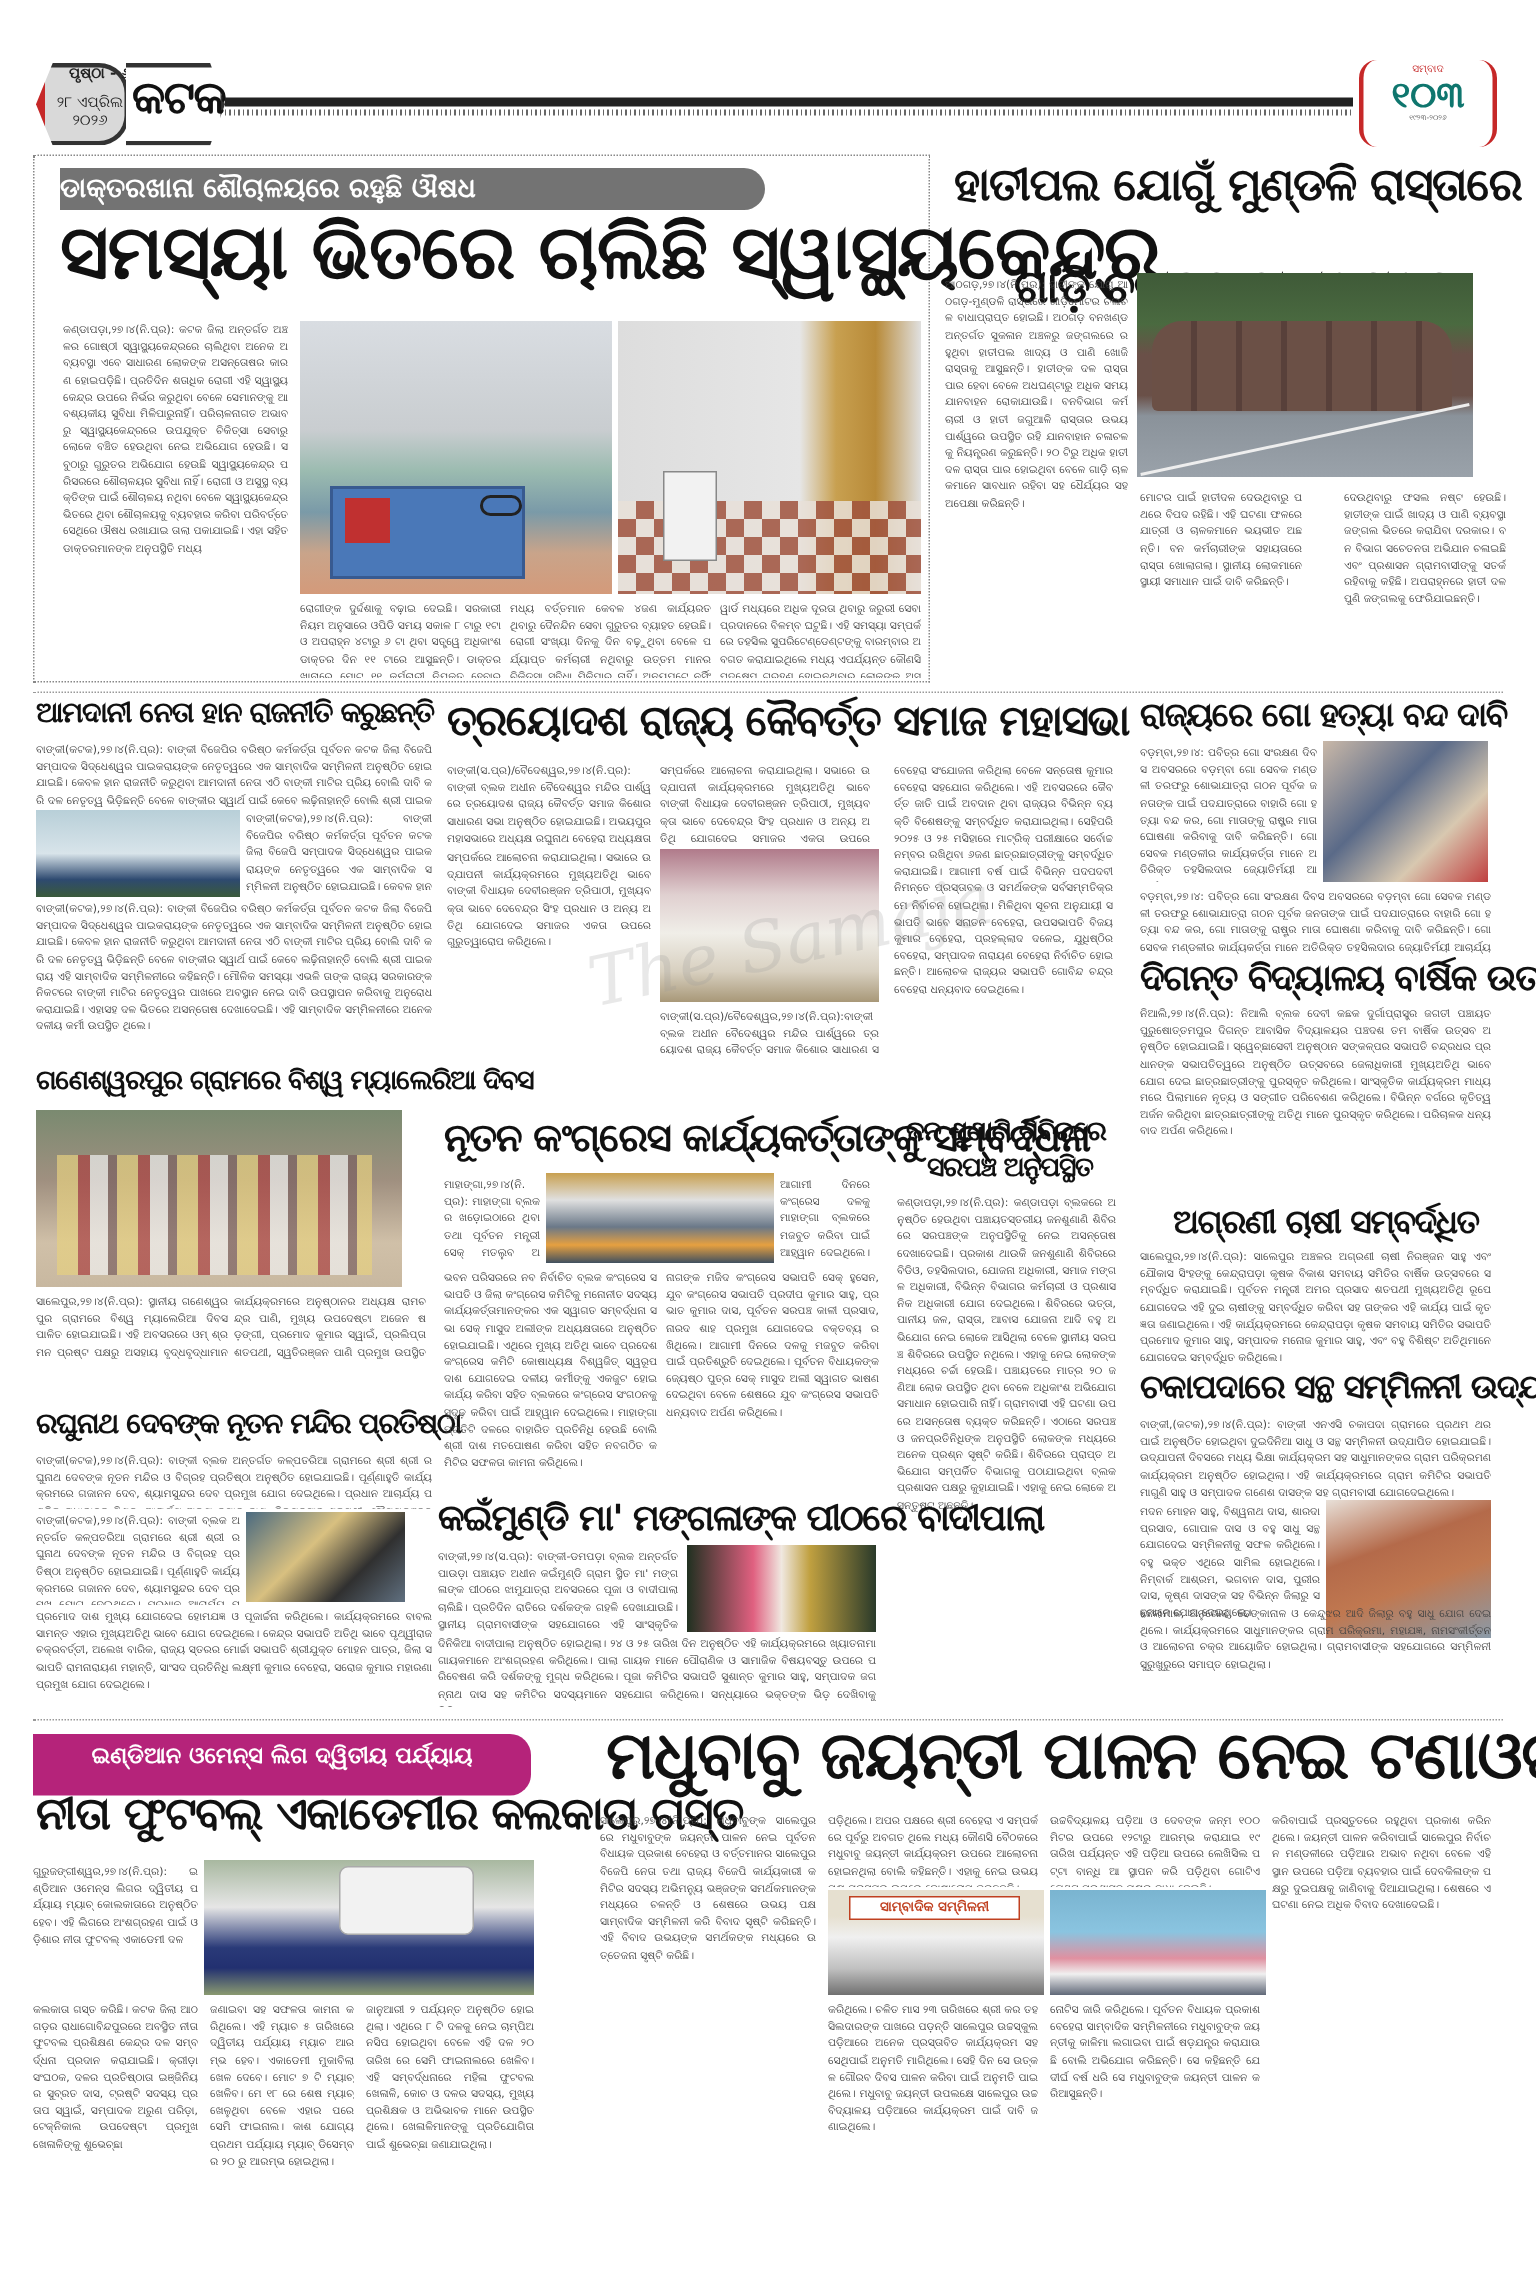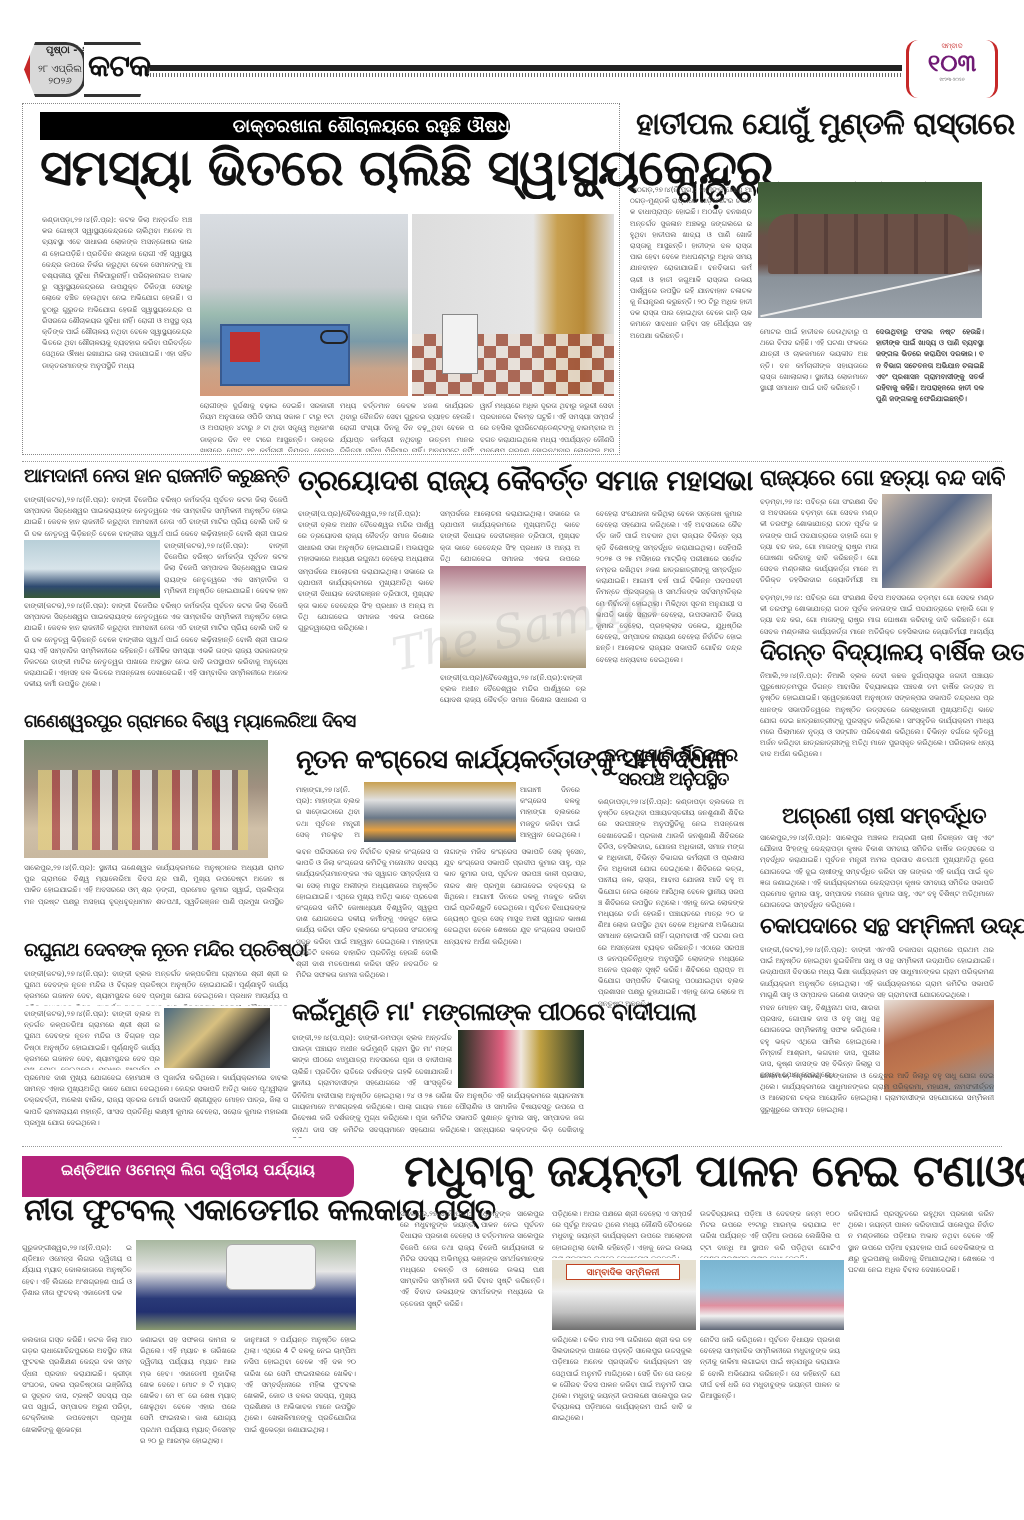--- a/index.html
+++ b/index.html
@@ -8,28 +8,28 @@
   
   .hdr-badge { left: 24px; top: 42px; width: 62px; height: 55px; background: #d9d9d9; border: 3px solid #333; border-left: 6px solid #c62828; border-radius: 4px 20px 20px 4px; clip-path: polygon(18% 0, 100% 0, 100% 100%, 18% 100%, 0 50%); }
   .hdr-page { left: 46px; top: 44px; font-size: 10px; font-weight: bold; }
   .hdr-date { left: 36px; top: 63px; font-size: 10px; line-height: 12px; text-align: center; width: 48px; }
   .hdr-city-box { left: 84px; top: 42px; width: 66px; height: 55px; border: 3px solid #333; border-left: none; clip-path: polygon(0 0, 85% 0, 100% 50%, 85% 100%, 0 100%); background:#fff; }
   .hdr-city { left: 88px; top: 48px; font-size: 30px; font-weight: bold; letter-spacing: -1px; color: #111; }
   .hdr-rule { left: 150px; top: 65px; width: 752px; height: 6px; background: #222; }
   .hdr-rule2 { left: 150px; top: 73px; width: 752px; height: 4px; background: repeating-linear-gradient(90deg,#666 0 1px,#fff 1px 3px); }
   .logo-box { left: 906px; top: 40px; width: 92px; height: 58px; border-left: 3px solid #c62828; border-right: 3px solid #c62828; border-radius: 12px; text-align: center; }
   .logo-top { font-size: 7px; color: #c62828; margin-top: 2px; }
-  .logo-num { font-size: 24px; font-weight: bold; color: #701a75; line-height: 26px; }
+  .logo-num { font-size: 24px; font-weight: bold; color: #0f766e; line-height: 26px; }
   .logo-years { font-size: 5px; color: #555; }
   
   .frame { border: 1px dotted #888; }
   .headline { font-weight: bold; color: #111; line-height: 1.05; letter-spacing: -1px; white-space: nowrap; }
   .col { font-size: 7.2px; line-height: 11.2px; color: #444; text-align: justify; overflow: hidden; word-break: break-all; }
   .img { background: #999; overflow: hidden; }
-  .kicker-red { background: #000000; color: #fff; border-radius: 0 14px 14px 0; text-align: right; font-weight: bold; }
+  .kicker-red { background: #737373; color: #fff; border-radius: 0 14px 14px 0; text-align: left; font-weight: bold; }
   .kicker-pink { background: #b5237a; color: #fff; border-radius: 0 14px 14px 0; text-align: center; font-weight: bold; }
   .hrule { height: 0; border-top: 1px dotted #999; }
 </style>
 </head>
 <body>
 
 <div class="abs hdr-badge"></div>
 <div class="abs hdr-page">ପୃଷ୍ଠା - ୬</div>
 <div class="abs hdr-date">
   <div>୨୮ ଏପ୍ରିଲ</div>
@@ -63,21 +63,21 @@
 <div class="abs col" style="left:480px;top:400px;width:134px;height:52px;">ୱାର୍ଡ ମଧ୍ୟରେ ଅଧିକ ଦୂରତା ଥିବାରୁ ଜରୁରୀ ସେବା ପ୍ରଦାନରେ ବିଳମ୍ବ ଘଟୁଛି। ଏହି ସମସ୍ୟା ସମ୍ପର୍କରେ ତହସିଲ ସୁପରିଟେଣ୍ଡେଣ୍ଟଙ୍କୁ ବାରମ୍ବାର ଅବଗତ କରାଯାଇଥିଲେ ମଧ୍ୟ ଏପର୍ଯ୍ୟନ୍ତ କୌଣସି ପଦକ୍ଷେପ ଗ୍ରହଣ ହୋଇନଥିବାରୁ ଲୋକଙ୍କ ଅସନ୍ତୋଷ ବଢ଼ୁଛି।</div>
 
 <div class="abs headline" style="left:636px;top:108px;font-size:30px;">ହାତୀପଲ ଯୋଗୁଁ ମୁଣ୍ଡଳି ରାସ୍ତାରେ</div>
 <div class="abs headline" style="left:676px;top:142px;font-size:30px;margin-top:34px;">ଗାଡ଼ି ଚଳାଚଳ ବାଧାପ୍ରାପ୍ତ</div>
 <div class="abs col" style="left:630px;top:184px;width:122px;height:200px;">ଆଠଗଡ଼,୨୭।୪(ନି.ପ୍ର): ହାତୀଙ୍କ ଯୋଗୁ ଆଠଗଡ଼-ମୁଣ୍ଡଳି ରାସ୍ତାରେ ଗାଡ଼ିମୋଟର ଚଳାଚଳ ବାଧାପ୍ରାପ୍ତ ହୋଇଛି। ଅଠଗଡ଼ ବନଖଣ୍ଡ ଅନ୍ତର୍ଗତ ସୁକଳାନ ଅଞ୍ଚଳରୁ ଜଙ୍ଗଲରେ ରହୁଥିବା ହାତୀପଲ ଖାଦ୍ୟ ଓ ପାଣି ଖୋଜି ରାସ୍ତାକୁ ଆସୁଛନ୍ତି। ହାତୀଙ୍କ ଦଳ ରାସ୍ତା ପାର ହେବା ବେଳେ ଅଧଘଣ୍ଟାରୁ ଅଧିକ ସମୟ ଯାନବାହନ ରୋକାଯାଉଛି। ବନବିଭାଗ କର୍ମଚାରୀ ଓ ହାତୀ ଜଗୁଆଳି ରାସ୍ତାର ଉଭୟ ପାର୍ଶ୍ୱରେ ଉପସ୍ଥିତ ରହି ଯାନବାହାନ ଚଳାଚଳକୁ ନିୟନ୍ତ୍ରଣ କରୁଛନ୍ତି। ୨୦ ଟିରୁ ଅଧିକ ହାତୀ ଦଳ ରାସ୍ତା ପାର ହୋଇଥିବା ବେଳେ ଗାଡ଼ି ଚାଳକମାନେ ସାବଧାନ ରହିବା ସହ ଧୈର୍ଯ୍ୟର ସହ ଅପେକ୍ଷା କରିଛନ୍ତି।</div>
 <div class="abs img" style="left:758px;top:182px;width:224px;height:136px;background:linear-gradient(180deg,#3f5a38 0%,#4a6a40 25%,#6a5048 40%,#6a5048 60%,#8a929a 70%,#9aa2aa 100%);">
   <div style="position:absolute;left:10px;top:32px;width:200px;height:60px;background:repeating-linear-gradient(90deg,#6b5046 0 26px,#58403a 26px 30px);border-radius:20px 20px 4px 4px;"></div>
   <div style="position:absolute;left:0;top:110px;width:224px;height:2px;background:#eee;transform:rotate(-12deg);"></div>
 </div>
 <div class="abs col" style="left:760px;top:326px;width:108px;height:126px;">ମୋଟର ପାଇଁ ହାତୀଦଳ ଦେଉଥିବାରୁ ପଥରେ ବିପଦ ରହିଛି। ଏହି ଘଟଣା ଫଳରେ ଯାତ୍ରୀ ଓ ଚାଳକମାନେ ଭୟଭୀତ ଅଛନ୍ତି। ବନ କର୍ମଚାରୀଙ୍କ ସହାୟତାରେ ରାସ୍ତା ଖୋଲାଗଲା। ସ୍ଥାନୀୟ ଲୋକମାନେ ସ୍ଥାୟୀ ସମାଧାନ ପାଇଁ ଦାବି କରିଛନ୍ତି।</div>
-<div class="abs col" style="left:876px;top:326px;width:108px;height:126px;font-weight:bold;">ଦେଉଥିବାରୁ ଫସଲ ନଷ୍ଟ ହେଉଛି। ହାତୀଙ୍କ ପାଇଁ ଖାଦ୍ୟ ଓ ପାଣି ବ୍ୟବସ୍ଥା ଜଙ୍ଗଲ ଭିତରେ କରାଯିବା ଦରକାର। ବନ ବିଭାଗ ସଚେତନତା ଅଭିଯାନ ଚଳାଇଛି ଏବଂ ପ୍ରଶାସନ ଗ୍ରାମବାସୀଙ୍କୁ ସତର୍କ ରହିବାକୁ କହିଛି। ଅପରାହ୍ନରେ ହାତୀ ଦଳ ପୁଣି ଜଙ୍ଗଲକୁ ଫେରିଯାଇଛନ୍ତି।</div>
+<div class="abs col" style="left:896px;top:326px;width:108px;height:126px;">ଦେଉଥିବାରୁ ଫସଲ ନଷ୍ଟ ହେଉଛି। ହାତୀଙ୍କ ପାଇଁ ଖାଦ୍ୟ ଓ ପାଣି ବ୍ୟବସ୍ଥା ଜଙ୍ଗଲ ଭିତରେ କରାଯିବା ଦରକାର। ବନ ବିଭାଗ ସଚେତନତା ଅଭିଯାନ ଚଳାଇଛି ଏବଂ ପ୍ରଶାସନ ଗ୍ରାମବାସୀଙ୍କୁ ସତର୍କ ରହିବାକୁ କହିଛି। ଅପରାହ୍ନରେ ହାତୀ ଦଳ ପୁଣି ଜଙ୍ଗଲକୁ ଫେରିଯାଇଛନ୍ତି।</div>
 
 <div class="abs hrule" style="left:22px;top:461px;width:980px;"></div>
 
 <div class="abs headline" style="left:24px;top:466px;font-size:19px;">ଆମଦାନୀ ନେତା ହାନ ରାଜନୀତି କରୁଛନ୍ତି</div>
 <div class="abs col" style="left:24px;top:494px;width:264px;height:44px;">ବାଙ୍କୀ(କଟକ),୨୭।୪(ନି.ପ୍ର): ବାଙ୍କୀ ବିଜେପିର ବରିଷ୍ଠ କର୍ମକର୍ତ୍ତା ପୂର୍ବତନ କଟକ ଜିଲା ବିଜେପି ସମ୍ପାଦକ ସିଦ୍ଧେଶ୍ୱର ପାଇକରାୟଙ୍କ ନେତୃତ୍ୱରେ ଏକ ସାମ୍ବାଦିକ ସମ୍ମିଳନୀ ଅନୁଷ୍ଠିତ ହୋଇଯାଇଛି। କେବଳ ହାନ ରାଜନୀତି କରୁଥିବା ଆମଦାନୀ ନେତା ଏଠି ବାଙ୍କୀ ମାଟିର ପ୍ରିୟ ବୋଲି ଦାବି କରି ଦଳ ନେତୃତ୍ୱ ଭିଡ଼ିଛନ୍ତି ବେଳେ ବାଙ୍କୀର ସ୍ୱାର୍ଥ ପାଇଁ କେବେ ଲଢ଼ିନାହାନ୍ତି ବୋଲି ଶ୍ରୀ ପାଇକରାୟ ଏହି ସାମ୍ବାଦିକ ସମ୍ମିଳନୀରେ କହିଛନ୍ତି। ମୌଳିକ ସମସ୍ୟା ଏଭଳି ତାଙ୍କ ରାଜ୍ୟ ସରକାରଙ୍କ ନିକଟରେ ବାଙ୍କୀ ମାଟିର ନେତୃତ୍ୱର ପାଖରେ ଅବସ୍ଥାନ ନେଇ ଦାବି ଉପସ୍ଥାପନ କରିବାକୁ ଅନୁରୋଧ କରାଯାଇଛି। ଏହାସହ ଦଳ ଭିତରେ ଅସନ୍ତୋଷ ଦେଖାଦେଇଛି। ଏହି ସାମ୍ବାଦିକ ସମ୍ମିଳନୀରେ ଅନେକ ଦଳୀୟ କର୍ମୀ ଉପସ୍ଥିତ ଥିଲେ।</div>
 <div class="abs img" style="left:24px;top:540px;width:136px;height:58px;background:linear-gradient(180deg,#b8cfd8 0%,#d8e4ea 50%,#2e4a70 80%,#3a5a3a 100%);"></div>
 <div class="abs col" style="left:164px;top:540px;width:124px;height:56px;">ବାଙ୍କୀ(କଟକ),୨୭।୪(ନି.ପ୍ର): ବାଙ୍କୀ ବିଜେପିର ବରିଷ୍ଠ କର୍ମକର୍ତ୍ତା ପୂର୍ବତନ କଟକ ଜିଲା ବିଜେପି ସମ୍ପାଦକ ସିଦ୍ଧେଶ୍ୱର ପାଇକରାୟଙ୍କ ନେତୃତ୍ୱରେ ଏକ ସାମ୍ବାଦିକ ସମ୍ମିଳନୀ ଅନୁଷ୍ଠିତ ହୋଇଯାଇଛି। କେବଳ ହାନ ରାଜନୀତି କରୁଥିବା ଆମଦାନୀ ନେତା ଏଠି ବାଙ୍କୀ ମାଟିର ପ୍ରିୟ ବୋଲି ଦାବି କରି ଦଳ ନେତୃତ୍ୱ ଭିଡ଼ିଛନ୍ତି ବେଳେ ବାଙ୍କୀର ସ୍ୱାର୍ଥ ପାଇଁ କେବେ ଲଢ଼ିନାହାନ୍ତି ବୋଲି ଶ୍ରୀ ପାଇକରାୟ ଏହି ସାମ୍ବାଦିକ ସମ୍ମିଳନୀରେ କହିଛନ୍ତି। ମୌଳିକ ସମସ୍ୟା ଏଭଳି ତାଙ୍କ ରାଜ୍ୟ ସରକାରଙ୍କ ନିକଟରେ ବାଙ୍କୀ ମାଟିର ନେତୃତ୍ୱର ପାଖରେ ଅବସ୍ଥାନ ନେଇ ଦାବି ଉପସ୍ଥାପନ କରିବାକୁ ଅନୁରୋଧ କରାଯାଇଛି। ଏହାସହ ଦଳ ଭିତରେ ଅସନ୍ତୋଷ ଦେଖାଦେଇଛି। ଏହି ସାମ୍ବାଦିକ ସମ୍ମିଳନୀରେ ଅନେକ ଦଳୀୟ କର୍ମୀ ଉପସ୍ଥିତ ଥିଲେ।</div>
 <div class="abs col" style="left:24px;top:600px;width:264px;height:110px;">ବାଙ୍କୀ(କଟକ),୨୭।୪(ନି.ପ୍ର): ବାଙ୍କୀ ବିଜେପିର ବରିଷ୍ଠ କର୍ମକର୍ତ୍ତା ପୂର୍ବତନ କଟକ ଜିଲା ବିଜେପି ସମ୍ପାଦକ ସିଦ୍ଧେଶ୍ୱର ପାଇକରାୟଙ୍କ ନେତୃତ୍ୱରେ ଏକ ସାମ୍ବାଦିକ ସମ୍ମିଳନୀ ଅନୁଷ୍ଠିତ ହୋଇଯାଇଛି। କେବଳ ହାନ ରାଜନୀତି କରୁଥିବା ଆମଦାନୀ ନେତା ଏଠି ବାଙ୍କୀ ମାଟିର ପ୍ରିୟ ବୋଲି ଦାବି କରି ଦଳ ନେତୃତ୍ୱ ଭିଡ଼ିଛନ୍ତି ବେଳେ ବାଙ୍କୀର ସ୍ୱାର୍ଥ ପାଇଁ କେବେ ଲଢ଼ିନାହାନ୍ତି ବୋଲି ଶ୍ରୀ ପାଇକରାୟ ଏହି ସାମ୍ବାଦିକ ସମ୍ମିଳନୀରେ କହିଛନ୍ତି। ମୌଳିକ ସମସ୍ୟା ଏଭଳି ତାଙ୍କ ରାଜ୍ୟ ସରକାରଙ୍କ ନିକଟରେ ବାଙ୍କୀ ମାଟିର ନେତୃତ୍ୱର ପାଖରେ ଅବସ୍ଥାନ ନେଇ ଦାବି ଉପସ୍ଥାପନ କରିବାକୁ ଅନୁରୋଧ କରାଯାଇଛି। ଏହାସହ ଦଳ ଭିତରେ ଅସନ୍ତୋଷ ଦେଖାଦେଇଛି। ଏହି ସାମ୍ବାଦିକ ସମ୍ମିଳନୀରେ ଅନେକ ଦଳୀୟ କର୍ମୀ ଉପସ୍ଥିତ ଥିଲେ।</div>
 
 <div class="abs headline" style="left:298px;top:466px;font-size:28px;">ତ୍ରୟୋଦଶ ରାଜ୍ୟ କୈବର୍ତ୍ତ ସମାଜ ମହାସଭା</div>
@@ -138,21 +138,21 @@
 <div class="abs hrule" style="left:22px;top:1146px;width:980px;"></div>
 
 <div class="abs kicker-pink" style="left:22px;top:1156px;width:332px;height:41px;font-size:15px;line-height:28px;">ଇଣ୍ଡିଆନ ଓମେନ୍ସ ଲିଗ ଦ୍ୱିତୀୟ ପର୍ଯ୍ୟାୟ</div>
 <div class="abs headline" style="left:24px;top:1194px;font-size:30px;">ନୀତା ଫୁଟବଲ୍ ଏକାଡେମୀର କଲକାତା ଗସ୍ତ</div>
 <div class="abs col" style="left:22px;top:1242px;width:110px;height:90px;">ଗୁରୁଜଙ୍ଗୀଶ୍ୱର,୨୭।୪(ନି.ପ୍ର): ଇଣ୍ଡିଆନ ଓମେନ୍ସ ଲିଗର ଦ୍ୱିତୀୟ ପର୍ଯ୍ୟାୟ ମ୍ୟାଚ୍ କୋଲକାତାରେ ଅନୁଷ୍ଠିତ ହେବ। ଏହି ଲିଗରେ ଅଂଶଗ୍ରହଣ ପାଇଁ ଓଡ଼ିଶାର ନୀତା ଫୁଟବଲ୍ ଏକାଡେମୀ ଦଳ</div>
 <div class="abs img" style="left:136px;top:1240px;width:220px;height:90px;background:linear-gradient(180deg,#a8b8a0 0%,#e6e6e6 35%,#2a3a78 65%,#223070 80%,#8a9a70 100%);">
   <div style="position:absolute;left:90px;top:4px;width:90px;height:46px;background:#f2f2f2;border-radius:6px;border:1px solid #aaa;"></div>
 </div>
 <div class="abs col" style="left:22px;top:1334px;width:110px;height:150px;">କଲକାତା ଗସ୍ତ କରିଛି। କଟକ ଜିଲା ଆଠଗଡ଼ର ରାଧାଗୋବିନ୍ଦପୁରରେ ଅବସ୍ଥିତ ନୀତା ଫୁଟବଲ ପ୍ରଶିକ୍ଷଣ କେନ୍ଦ୍ର ଦଳ ସମ୍ବର୍ଦ୍ଧନା ପ୍ରଦାନ କରାଯାଇଛି। କ୍ରୀଡ଼ା ସଂଘଠକ, ଦଳର ପ୍ରତିଷ୍ଠାତା ଇଞ୍ଜିନିୟର ସୁବ୍ରତ ଦାସ, ଟ୍ରଷ୍ଟି ସଦସ୍ୟ ପ୍ରତାପ ସ୍ୱାଇଁ, ସମ୍ପାଦକ ଅରୁଣ ପରିଡ଼ା, ଟେକ୍ନିକାଲ ଉପଦେଷ୍ଟା ପ୍ରମୁଖ ଖେଳାଳିଙ୍କୁ ଶୁଭେଚ୍ଛା</div>
 <div class="abs col" style="left:140px;top:1334px;width:96px;height:150px;">ଜଣାଇବା ସହ ସଫଳତା କାମନା କରିଥିଲେ। ଏହି ମ୍ୟାଚ ୫ ତାରିଖରେ ଦ୍ୱିତୀୟ ପର୍ଯ୍ୟାୟ ମ୍ୟାଚ ଆରମ୍ଭ ହେବ। ଏକାଡେମୀ ମୁକାବିଲା ଖେଳ ଦେବେ। ମୋଟ ୭ ଟି ମ୍ୟାଚ୍ ଖେଳିବ। ମେ ୧୮ ରେ ଶେଷ ମ୍ୟାଚ୍ ଖେଳୁଥିବା ବେଳେ ଏହାର ପରେ ସେମି ଫାଇନାଲ। କାଶ ଯୋଗ୍ୟ ପ୍ରଥମ ପର୍ଯ୍ୟାୟ ମ୍ୟାଚ୍ ଡିସେମ୍ବର ୨୦ ରୁ ଆରମ୍ଭ ହୋଇଥିଲା।</div>
-<div class="abs col" style="left:244px;top:1334px;width:112px;height:150px;">ଜାନୁଆରୀ ୨ ପର୍ଯ୍ୟନ୍ତ ଅନୁଷ୍ଠିତ ହୋଇଥିଲା। ଏଥିରେ 4 ଟି ଦଳକୁ ନେଇ ଚାମ୍ପିଅନସିପ ହୋଇଥିବା ବେଳେ ଏହି ଦଳ ୨୦ ତାରିଖ ରେ ସେମି ଫାଇନାଲରେ ଖେଳିବ। ଏହି ସମ୍ବର୍ଦ୍ଧନାରେ ମହିଳା ଫୁଟବଲ ଖେଳାଳି, କୋଚ ଓ ଦଳର ସଦସ୍ୟ, ମୁଖ୍ୟ ପ୍ରଶିକ୍ଷକ ଓ ଅଭିଭାବକ ମାନେ ଉପସ୍ଥିତ ଥିଲେ। ଖେଳାଳିମାନଙ୍କୁ ପ୍ରତିଯୋଗିତା ପାଇଁ ଶୁଭେଚ୍ଛା ଜଣାଯାଇଥିଲା।</div>
+<div class="abs col" style="left:244px;top:1334px;width:112px;height:150px;">ଜାନୁଆରୀ ୨ ପର୍ଯ୍ୟନ୍ତ ଅନୁଷ୍ଠିତ ହୋଇଥିଲା। ଏଥିରେ ୮ ଟି ଦଳକୁ ନେଇ ଚାମ୍ପିଅନସିପ ହୋଇଥିବା ବେଳେ ଏହି ଦଳ ୨୦ ତାରିଖ ରେ ସେମି ଫାଇନାଲରେ ଖେଳିବ। ଏହି ସମ୍ବର୍ଦ୍ଧନାରେ ମହିଳା ଫୁଟବଲ ଖେଳାଳି, କୋଚ ଓ ଦଳର ସଦସ୍ୟ, ମୁଖ୍ୟ ପ୍ରଶିକ୍ଷକ ଓ ଅଭିଭାବକ ମାନେ ଉପସ୍ଥିତ ଥିଲେ। ଖେଳାଳିମାନଙ୍କୁ ପ୍ରତିଯୋଗିତା ପାଇଁ ଶୁଭେଚ୍ଛା ଜଣାଯାଇଥିଲା।</div>
 
 <div class="abs headline" style="left:404px;top:1148px;font-size:44px;">ମଧୁବାବୁ ଜୟନ୍ତୀ ପାଳନ ନେଇ ଟଣାଓଟରା</div>
 <div class="abs col" style="left:400px;top:1208px;width:144px;height:280px;">ସାଲେପୁର,୨୭।୪(ନି.ପ୍ର): ମଧୁବାବୁଙ୍କ ସାଲେପୁରରେ ମଧୁବାବୁଙ୍କ ଜୟନ୍ତୀ ପାଳନ ନେଇ ପୂର୍ବତନ ବିଧାୟକ ପ୍ରକାଶ ବେହେରା ଓ ବର୍ତ୍ତମାନର ସାଲେପୁର ବିଜେପି ନେତା ତଥା ରାଜ୍ୟ ବିଜେପି କାର୍ଯ୍ୟକାରୀ କମିଟିର ସଦସ୍ୟ ଅଭିମନ୍ୟୁ ଭଞ୍ଜଙ୍କ ସମର୍ଥକମାନଙ୍କ ମଧ୍ୟରେ ଚଳନ୍ତି ଓ ଶେଷରେ ଉଭୟ ପକ୍ଷ ସାମ୍ବାଦିକ ସମ୍ମିଳନୀ କରି ବିବାଦ ସୃଷ୍ଟି କରିଛନ୍ତି। ଏହି ବିବାଦ ଉଭୟଙ୍କ ସମର୍ଥକଙ୍କ ମଧ୍ୟରେ ଉତ୍ତେଜନା ସୃଷ୍ଟି କରିଛି।</div>
 <div class="abs col" style="left:552px;top:1208px;width:140px;height:50px;">ପଡ଼ିଥିଲେ। ଅପର ପକ୍ଷରେ ଶ୍ରୀ ବେହେରା ଏ ସମ୍ପର୍କରେ ପୂର୍ବରୁ ଅବଗତ ଥିଲେ ମଧ୍ୟ କୌଣସି ବୈଠକରେ ମଧୁବାବୁ ଜୟନ୍ତୀ କାର୍ଯ୍ୟକ୍ରମ ଉପରେ ଆଲୋଚନା ହୋଇନଥିଲା ବୋଲି କହିଛନ୍ତି। ଏହାକୁ ନେଇ ଉଭୟ ପକ୍ଷ ପରସ୍ପର ଉପରେ ଦୋଷାରୋପ କରୁଛନ୍ତି।</div>
 <div class="abs col" style="left:700px;top:1208px;width:140px;height:50px;">ଉଚ୍ଚବିଦ୍ୟାଳୟ ପଡ଼ିଆ ଓ ଦେବଙ୍କ ଜନ୍ମ ୧୦୦ ମିଟର ଉପରେ ୧୨ଟାରୁ ଆରମ୍ଭ କରାଯାଇ ୧୯ ତାରିଖ ପର୍ଯ୍ୟନ୍ତ ଏହି ପଡ଼ିଆ ଉପରେ ଲେଖିସିଲ ପଟ୍ଟା ବାନ୍ଧି ଆ ସ୍ଥାପନ କରି ପଡ଼ିଥିବା ଗୋଟିଏ ଟେଣ୍ଟ ପ୍ରଶାସନ ପକ୍ଷରୁ ବାଧା ଦେଇଛି।</div>
 <div class="abs col" style="left:848px;top:1208px;width:146px;height:280px;">କରିବାପାଇଁ ପ୍ରସ୍ତୁତରେ ରହୁଥିବା ପ୍ରକାଶ କରିନଥିଲେ। ଜୟନ୍ତୀ ପାଳନ କରିବାପାଇଁ ସାଲେପୁର ନିର୍ବାଚନ ମଣ୍ଡଳୀରେ ପଡ଼ିଆର ଅଭାବ ନଥିବା ବେଳେ ଏହି ସ୍ଥାନ ଉପରେ ପଡ଼ିଆ ବ୍ୟବହାର ପାଇଁ ଦେବକିଳାଙ୍କ ପକ୍ଷରୁ ଦୁଇପକ୍ଷକୁ ଜାଣିବାକୁ ଦିଆଯାଇଥିଲା। ଶେଷରେ ଏ ଘଟଣା ନେଇ ଅଧିକ ବିବାଦ ଦେଖାଦେଇଛି।</div>
 <div class="abs img" style="left:552px;top:1260px;width:144px;height:70px;background:linear-gradient(180deg,#e6e0d0 0%,#e6e0d0 25%,#f0f0f0 45%,#c0c0c0 75%,#707070 100%);">
   <div style="position:absolute;left:14px;top:4px;width:114px;height:16px;background:#fff;border:1px solid #c04020;color:#c04020;font-size:9px;font-weight:bold;text-align:center;line-height:14px;">ସାମ୍ବାଦିକ ସମ୍ମିଳନୀ</div>
 </div>
 <div class="abs img" style="left:700px;top:1260px;width:144px;height:70px;background:linear-gradient(180deg,#7ab4d0 0%,#8ac4e0 40%,#e090a0 65%,#f0f0f0 80%,#606878 100%);"></div>

